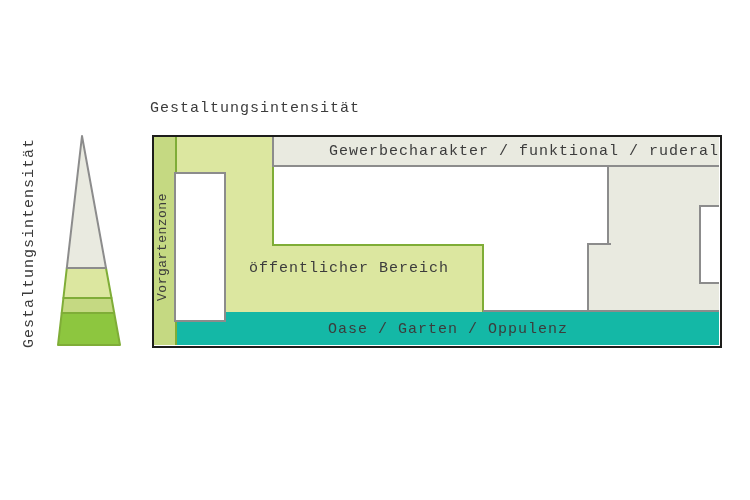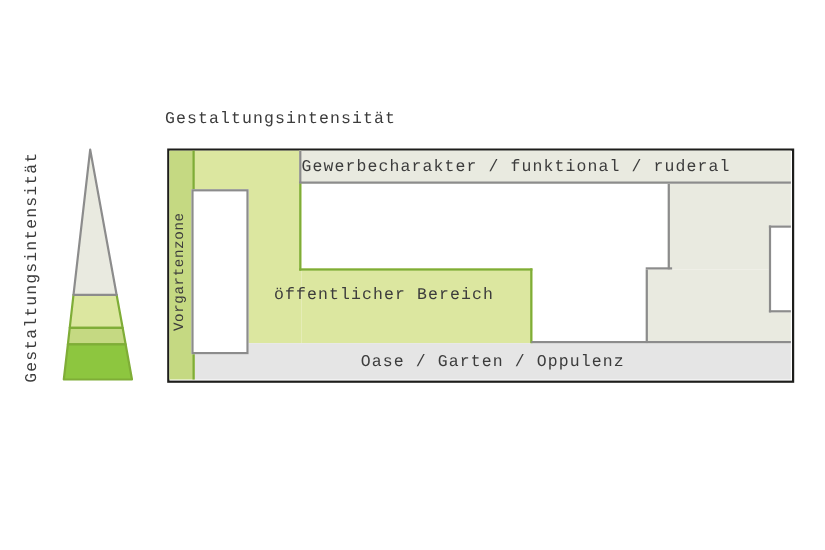--- a/index.html
+++ b/index.html
@@ -25,21 +25,21 @@
   .strip-label-wrap {
     position:absolute; left:-55px; top:101px; width:130px; height:18px;
     transform:rotate(-90deg); text-align:center;
     font-size:13px; letter-spacing:0.5px; white-space:nowrap;
   }
   .z-lg-vert  { left:23px;  top:0;     width:97px;  height:175px; }
   .z-lg-horiz { left:120px; top:107px; width:210px; height:68px; }
   .z-band {
     left:118px; top:0; width:447px; height:30px;
     border-left:2px solid #8c8c8c; border-bottom:2px solid #8c8c8c;
-    display:flex; align-items:center; justify-content:flex-start;
+    display:flex; align-items:center; justify-content:flex-end;
   }
   .z-gray-upper { left:453px; top:30px;  width:112px; height:78px; border-left:2px solid #8c8c8c; }
   .z-gray-lower { left:433px; top:108px; width:132px; height:67px; border-left:2px solid #8c8c8c; }
   .z-oase {
     left:23px; top:175px; width:542px; height:33px;
     display:flex; align-items:center; justify-content:center; padding-top:2px;
   }
   .ln { position:absolute; }
   .ln-gray  { background:#8c8c8c; }
   .ln-green { background:#7fad37; }
@@ -74,21 +74,21 @@
     <polygon points="37,11 61,143 21.8,143" stroke-width="2" stroke-linejoin="round" fill="#e9eae0"></polygon>
     <polygon points="37,11 61,143 21.8,143" fill="none" stroke-width="2" stroke-linejoin="round" stroke="#8c8c8c"></polygon>
   </svg>
 
   <div class="plan">
 
     <div class="abs z-lg-vert" style="background-color: rgb(220, 231, 160);"></div>
     <div class="abs z-lg-horiz" style="background-color: rgb(220, 231, 160);"></div>
     <div class="abs z-gray-upper" style="background-color: rgb(233, 234, 224);"></div>
     <div class="abs z-gray-lower" style="background-color: rgb(233, 234, 224);"></div>
-    <div class="abs z-oase" style="background-color: #e5e5e5;">
+    <div class="abs z-oase" style="background-color: #14b8a6;">
       <span class="txt">Oase / Garten / Oppulenz</span>
     </div>
     <div class="abs z-band" style="background-color: rgb(233, 234, 224);">
       <span class="txt">Gewerbecharakter / funktional / ruderal</span>
     </div>
     <div class="abs z-strip" style="background-color: rgb(197, 217, 130);">
       <div class="strip-label-wrap">
         <span>Vorgartenzone</span>
       </div>
     </div>

